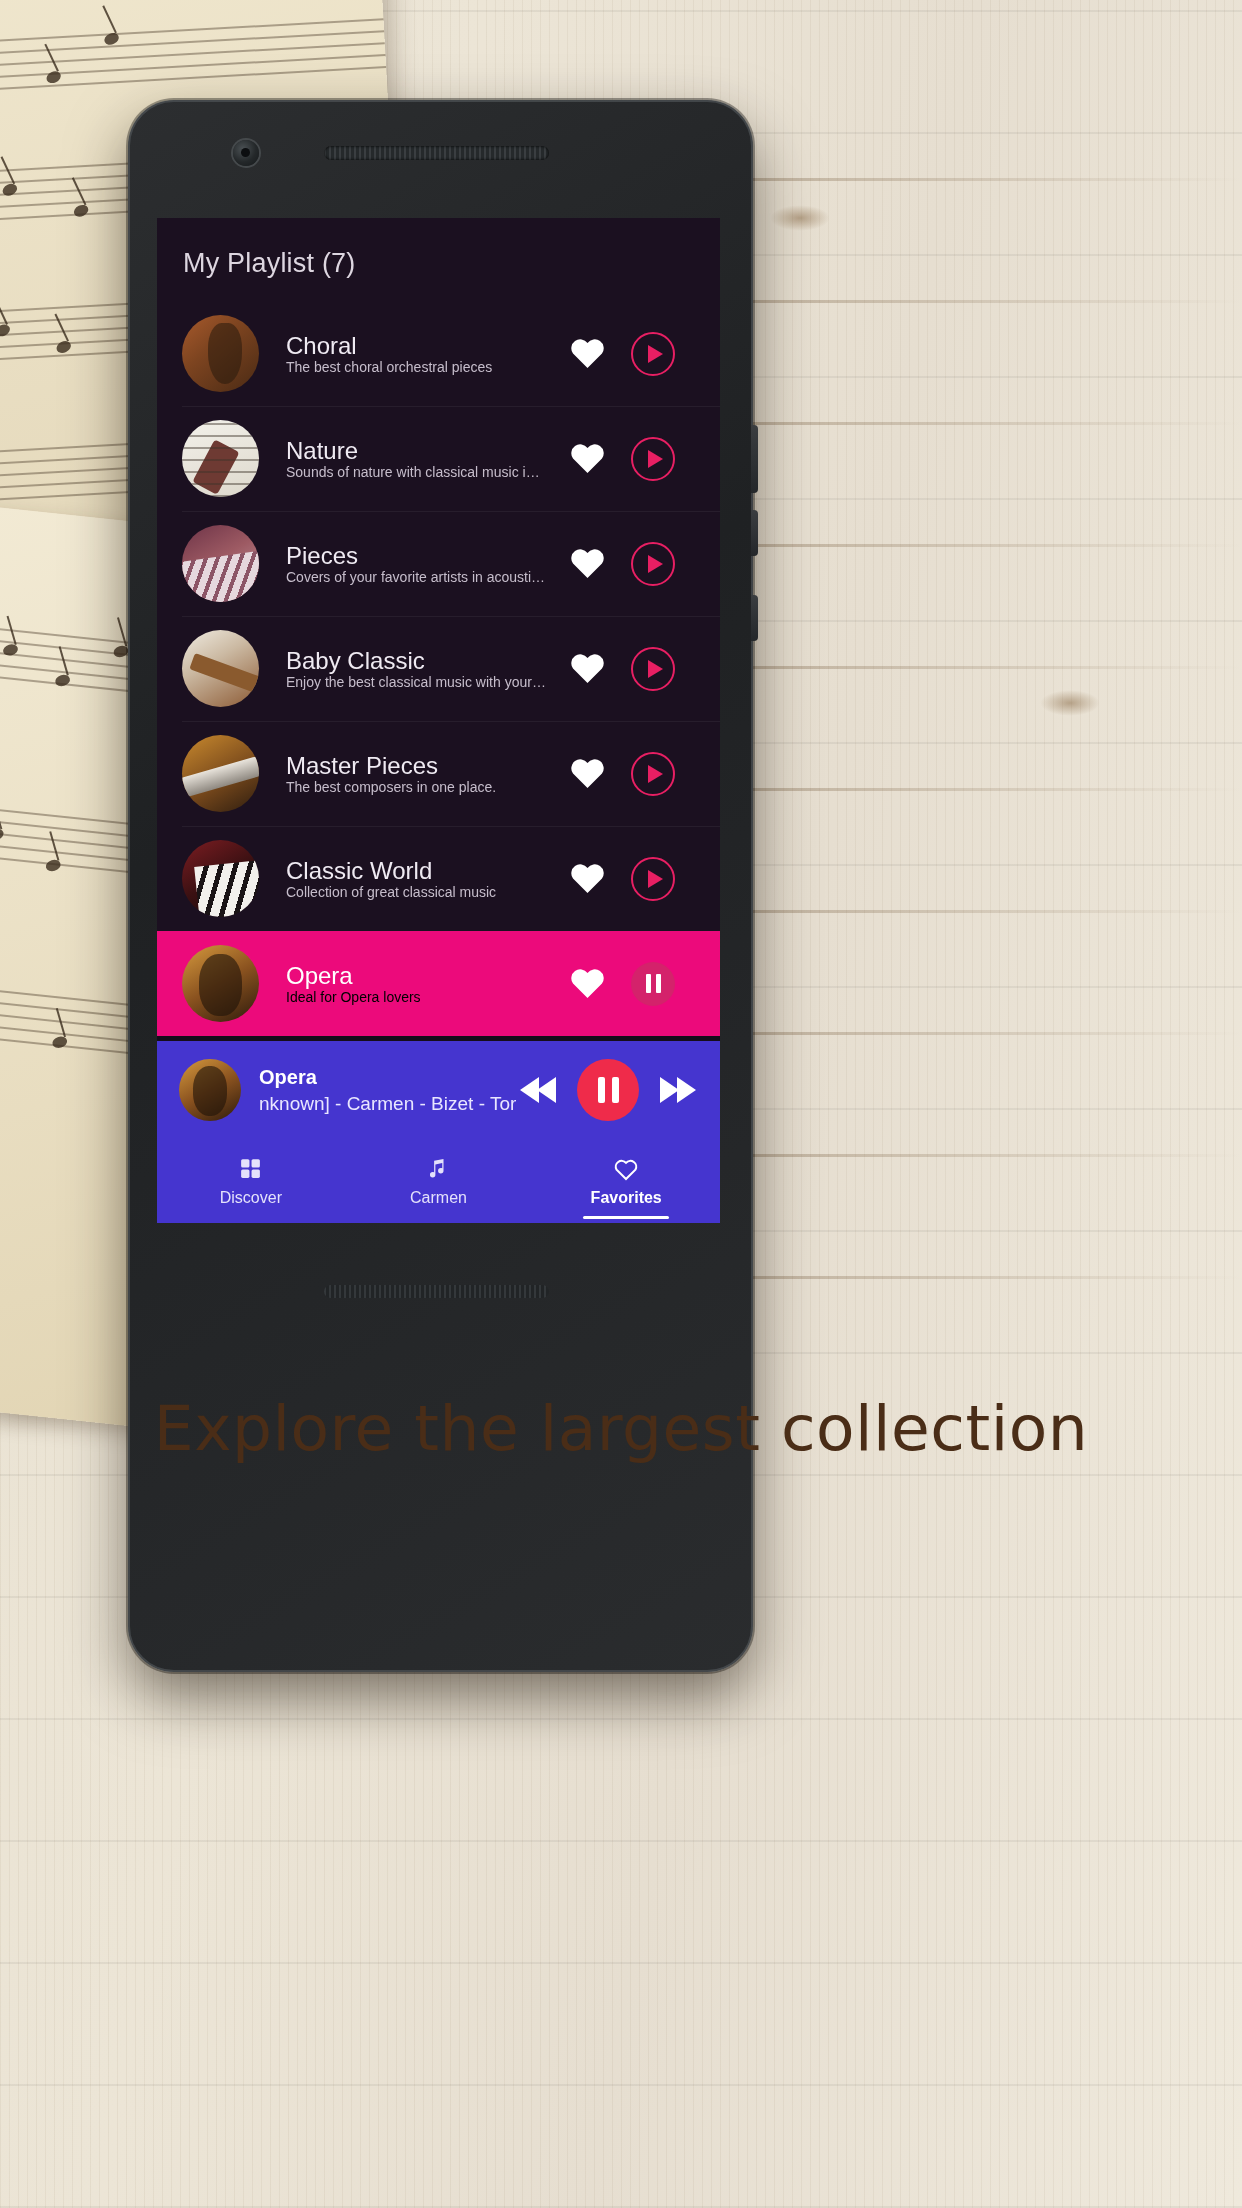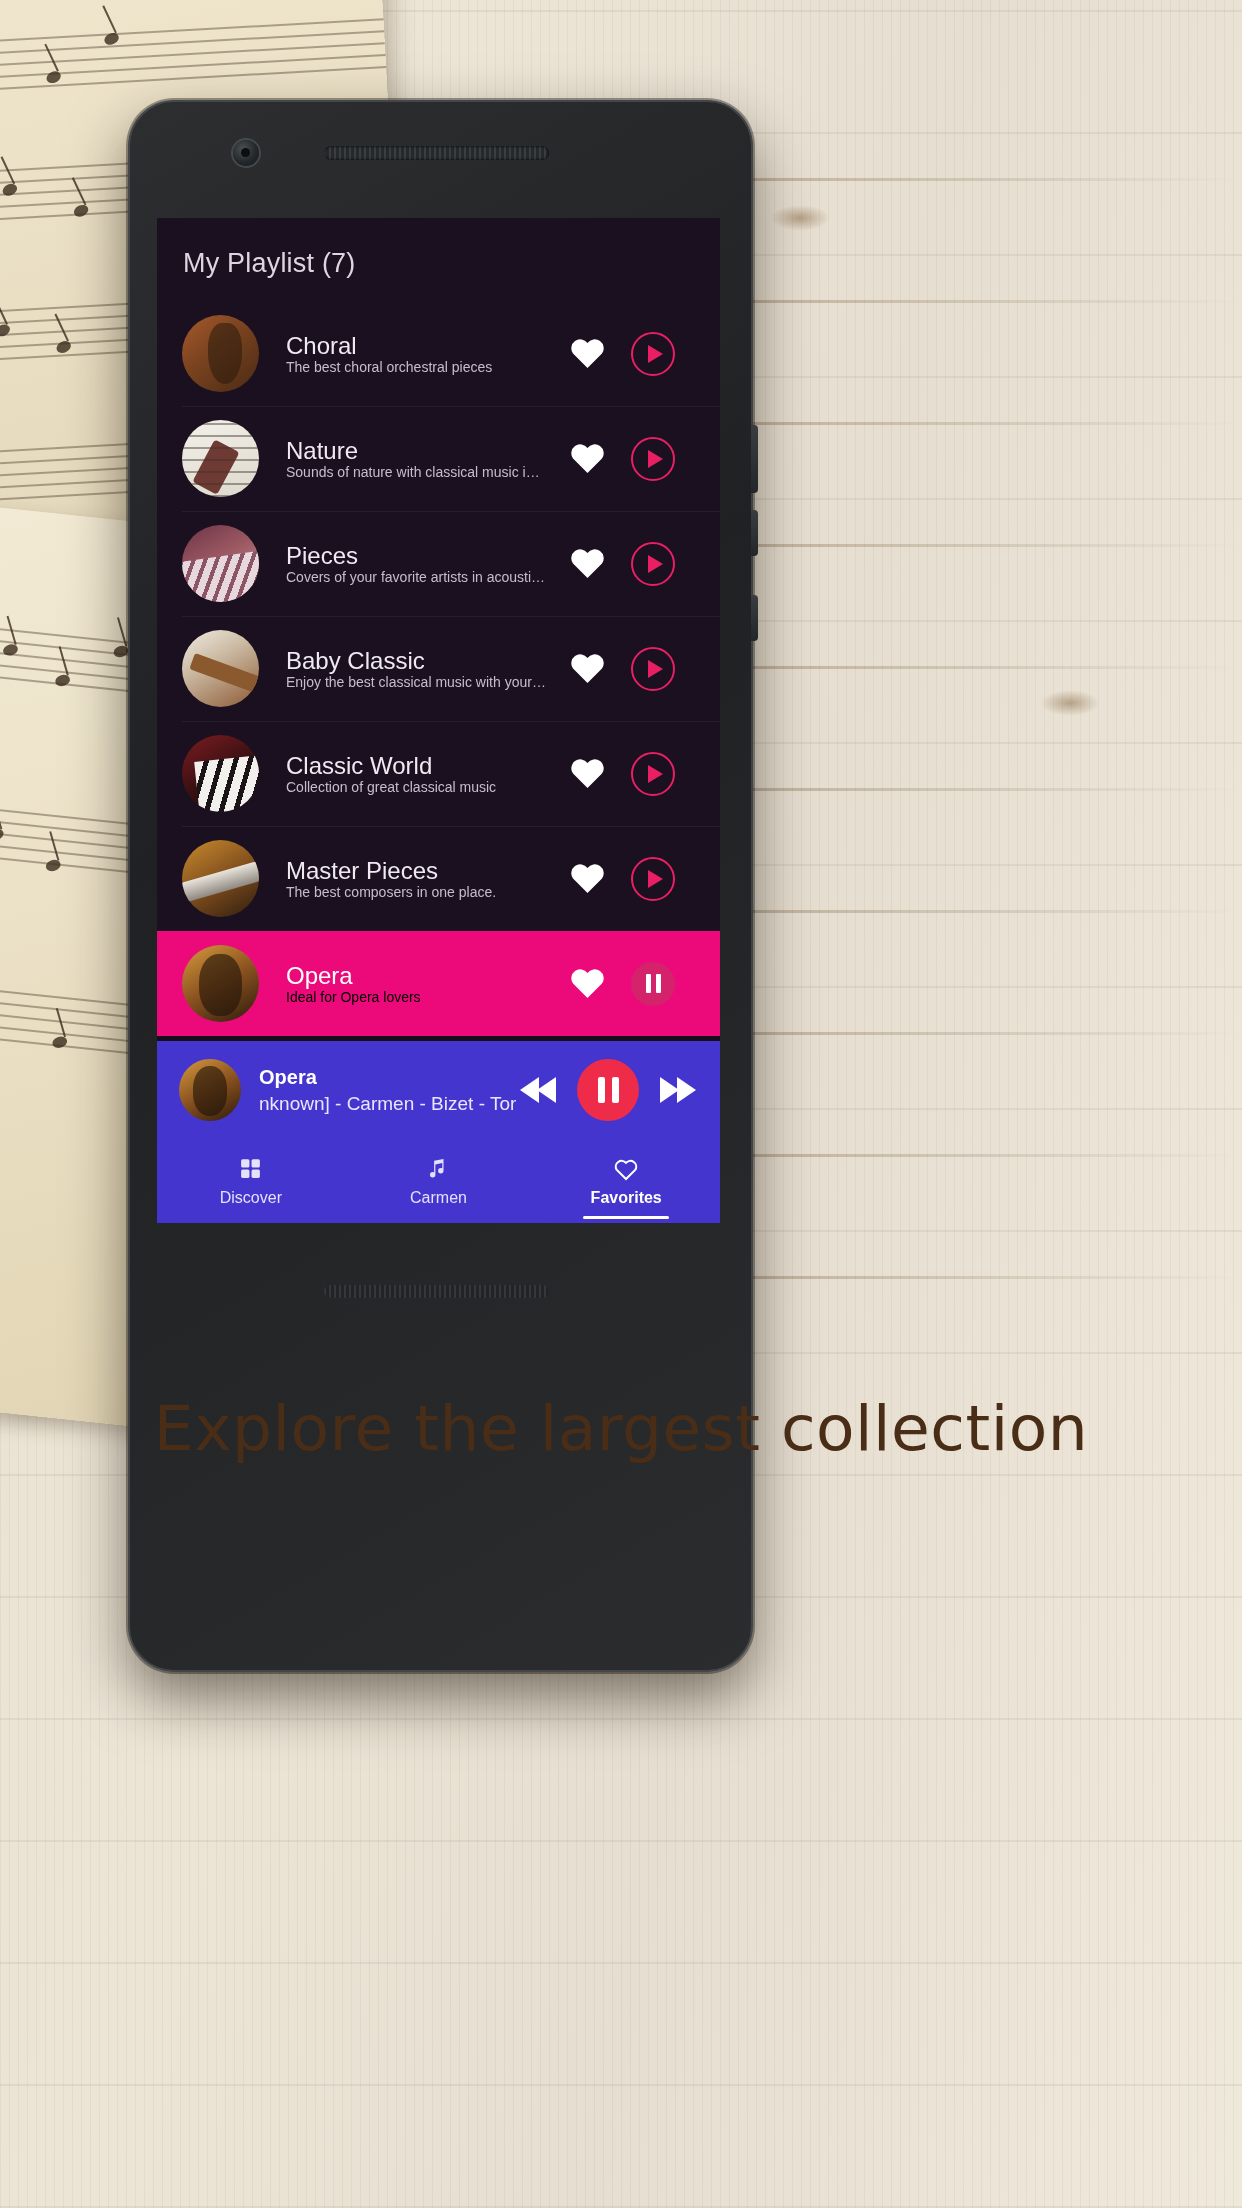--- a/index.html
+++ b/index.html
@@ -397,41 +397,41 @@
                 <path d="M12 21.3 2.6 12A5.8 5.8 0 0 1 12 5.2 5.8 5.8 0 0 1 21.4 12z" fill="#ffffff"></path>
               </svg></span>
             <span class="playbtn">
               <span class="circ">
                 <span class="tri"></span>
               </span>
             </span>
           </div>
         </div>
         <div class="row">
+          <div class="thumb art-flute"></div>
+          <div class="meta">
+            <div class="t-name">Master Pieces</div>
+            <div class="t-desc">The best composers in one place.</div>
+          </div>
+          <div class="acts">
+            <span class="heart"><svg viewBox="0 0 24 22" width="37" height="34" aria-hidden="true">
+                <path d="M12 21.3 2.6 12A5.8 5.8 0 0 1 12 5.2 5.8 5.8 0 0 1 21.4 12z" fill="#ffffff"></path>
+              </svg></span>
+            <span class="playbtn">
+              <span class="circ">
+                <span class="tri"></span>
+              </span>
+            </span>
+          </div>
+        </div>
+        <div class="row">
           <div class="thumb art-keys"></div>
           <div class="meta">
             <div class="t-name">Classic World</div>
             <div class="t-desc">Collection of great classical music</div>
-          </div>
-          <div class="acts">
-            <span class="heart"><svg viewBox="0 0 24 22" width="37" height="34" aria-hidden="true">
-                <path d="M12 21.3 2.6 12A5.8 5.8 0 0 1 12 5.2 5.8 5.8 0 0 1 21.4 12z" fill="#ffffff"></path>
-              </svg></span>
-            <span class="playbtn">
-              <span class="circ">
-                <span class="tri"></span>
-              </span>
-            </span>
-          </div>
-        </div>
-        <div class="row">
-          <div class="thumb art-flute"></div>
-          <div class="meta">
-            <div class="t-name">Master Pieces</div>
-            <div class="t-desc">The best composers in one place.</div>
           </div>
           <div class="acts">
             <span class="heart"><svg viewBox="0 0 24 22" width="37" height="34" aria-hidden="true">
                 <path d="M12 21.3 2.6 12A5.8 5.8 0 0 1 12 5.2 5.8 5.8 0 0 1 21.4 12z" fill="#ffffff"></path>
               </svg></span>
             <span class="playbtn">
               <span class="circ">
                 <span class="tri"></span>
               </span>
             </span>

